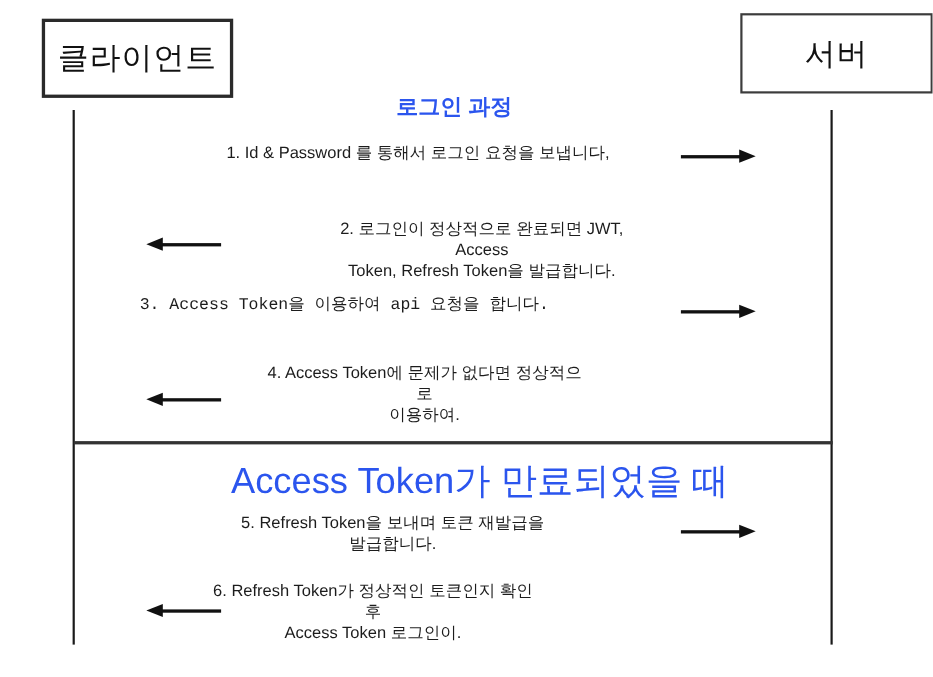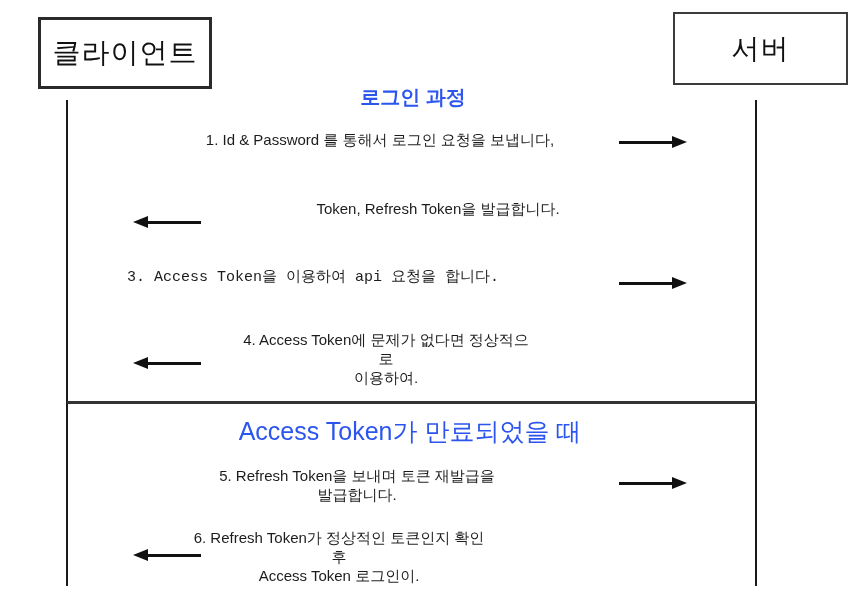--- a/index.html
+++ b/index.html
@@ -53,21 +53,21 @@
   }
 
   
   .section-title {
     position: absolute;
     text-align: center;
     color: #2b55ee;
     white-space: nowrap;
   }
   .title-login { left: 313px; width: 200px; top: 84px; font-size: 20px; font-weight: 600; }
-  .title-expired { left: 210px; width: 400px; top: 415px; font-size: 25px; font-weight: 500; }
+  .title-expired { left: 210px; width: 400px; top: 415px; font-size: 33px; font-weight: 500; }
 
   
   .msg {
     position: absolute;
     text-align: center;
     font-size: 15px;
     line-height: 19px;
     color: #1c1c1c;
   }
   .msg-1 { left: 160px; width: 440px; top: 130px; }
@@ -128,20 +128,21 @@
 
   <div class="msg msg-1">
     <span>1. Id &amp; Password 를 통해서 로그인 요청을 보냅니다,</span>
   </div>
   <div class="arrow right arrow-1">
     <span class="shaft"></span>
     <span class="head"></span>
   </div>
 
   <div class="msg msg-2">
+    <div>2. 로그인이 정상적으로 완료되면 JWT, Access</div>
     <div>Token, Refresh Token을 발급합니다.</div>
   </div>
   <div class="arrow left arrow-2">
     <span class="shaft"></span>
     <span class="head"></span>
   </div>
 
   <div class="msg msg-3">
     <span>3. Access Token을 이용하여 api 요청을 합니다.</span>
   </div>

